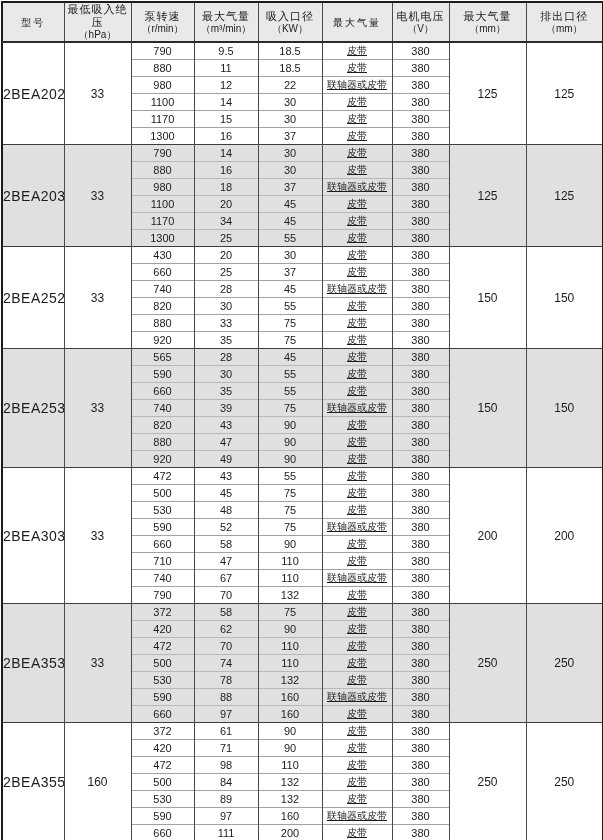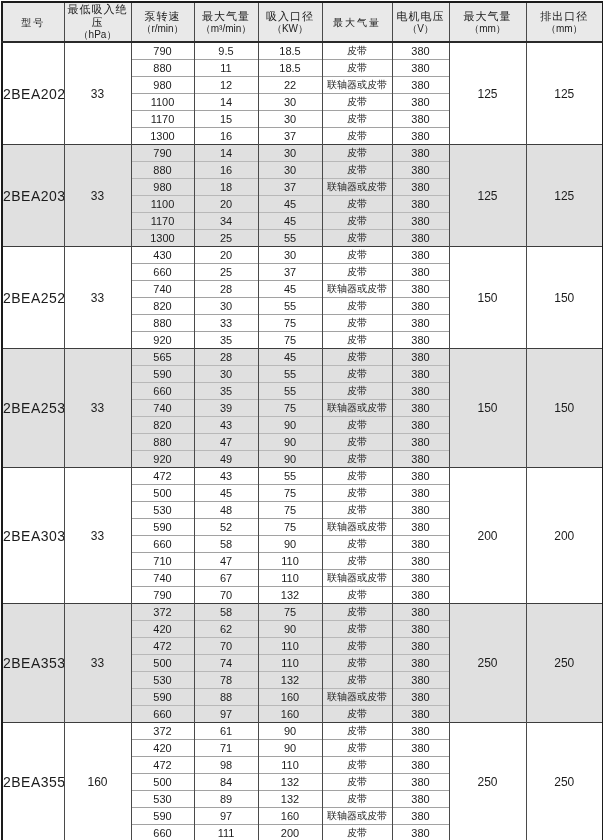--- a/index.html
+++ b/index.html
@@ -49,21 +49,21 @@
     background:#fff;
     overflow:hidden;
     white-space:nowrap;
   }
   tr.group-start td{border-top:1px solid #3d3d3d;}
   tr.shaded td{background:var(--shaded-bg);}
   tr.shaded td{border-top-color:#b8b8b8;}
   tr.shaded.group-start td{border-top:1px solid #3d3d3d;}
   td.model-cell{font-size:14px;letter-spacing:0.5px;}
   td.span-cell{font-size:12px;}
-  td.drive-cell{font-size:10px;}
+  td.drive-cell{font-size:10px;text-decoration:underline;}
 </style>
 </head>
 <body>
 
 <div class="page">
   <table class="spec">
     <colgroup>
       <col style="width:62px">
         <col style="width:67px">
         <col style="width:63px">

